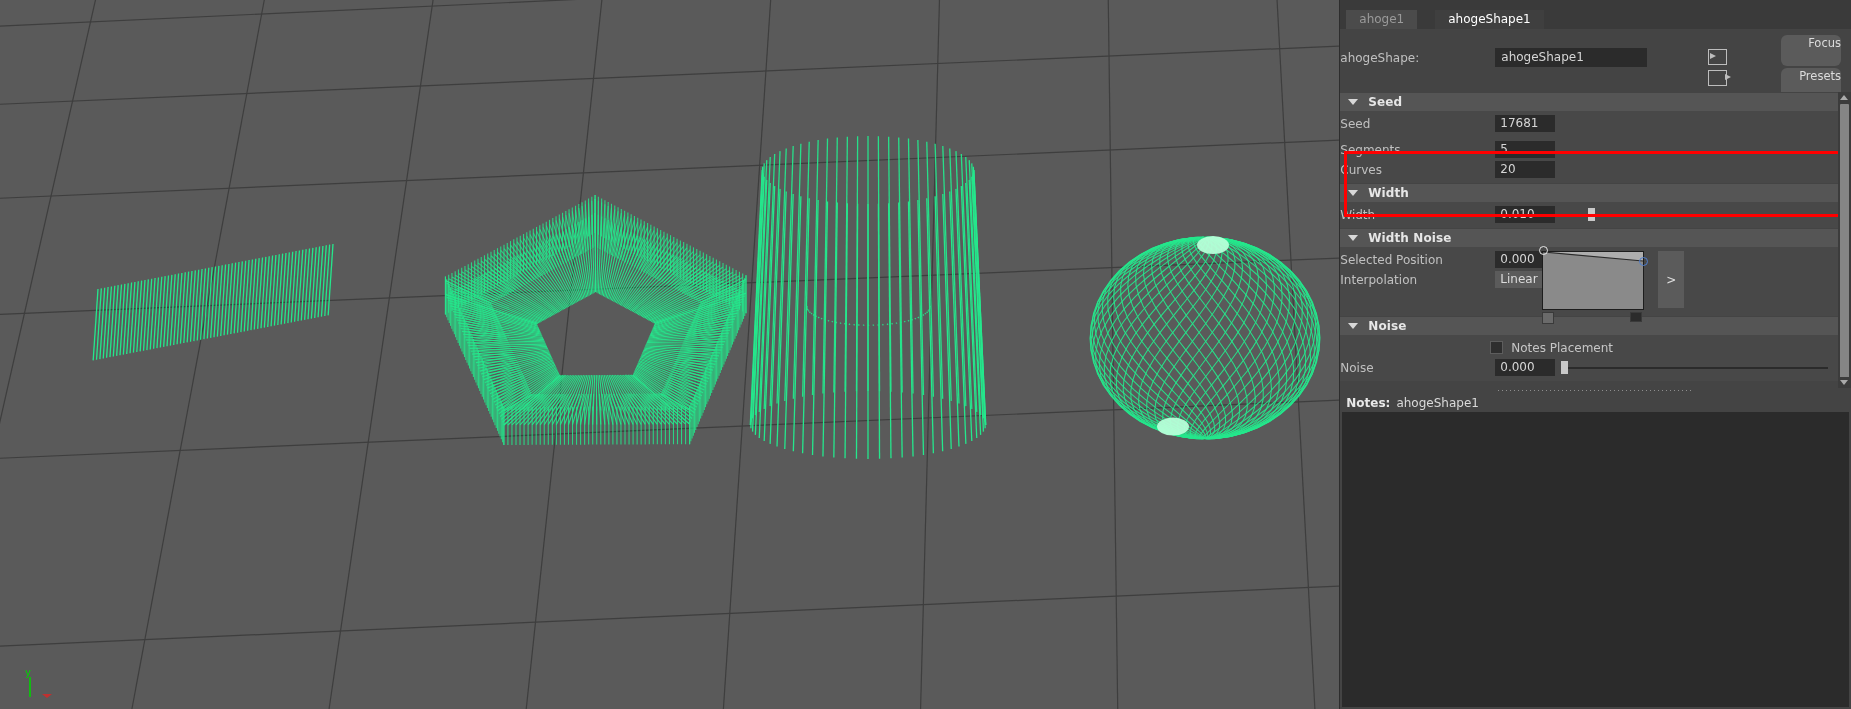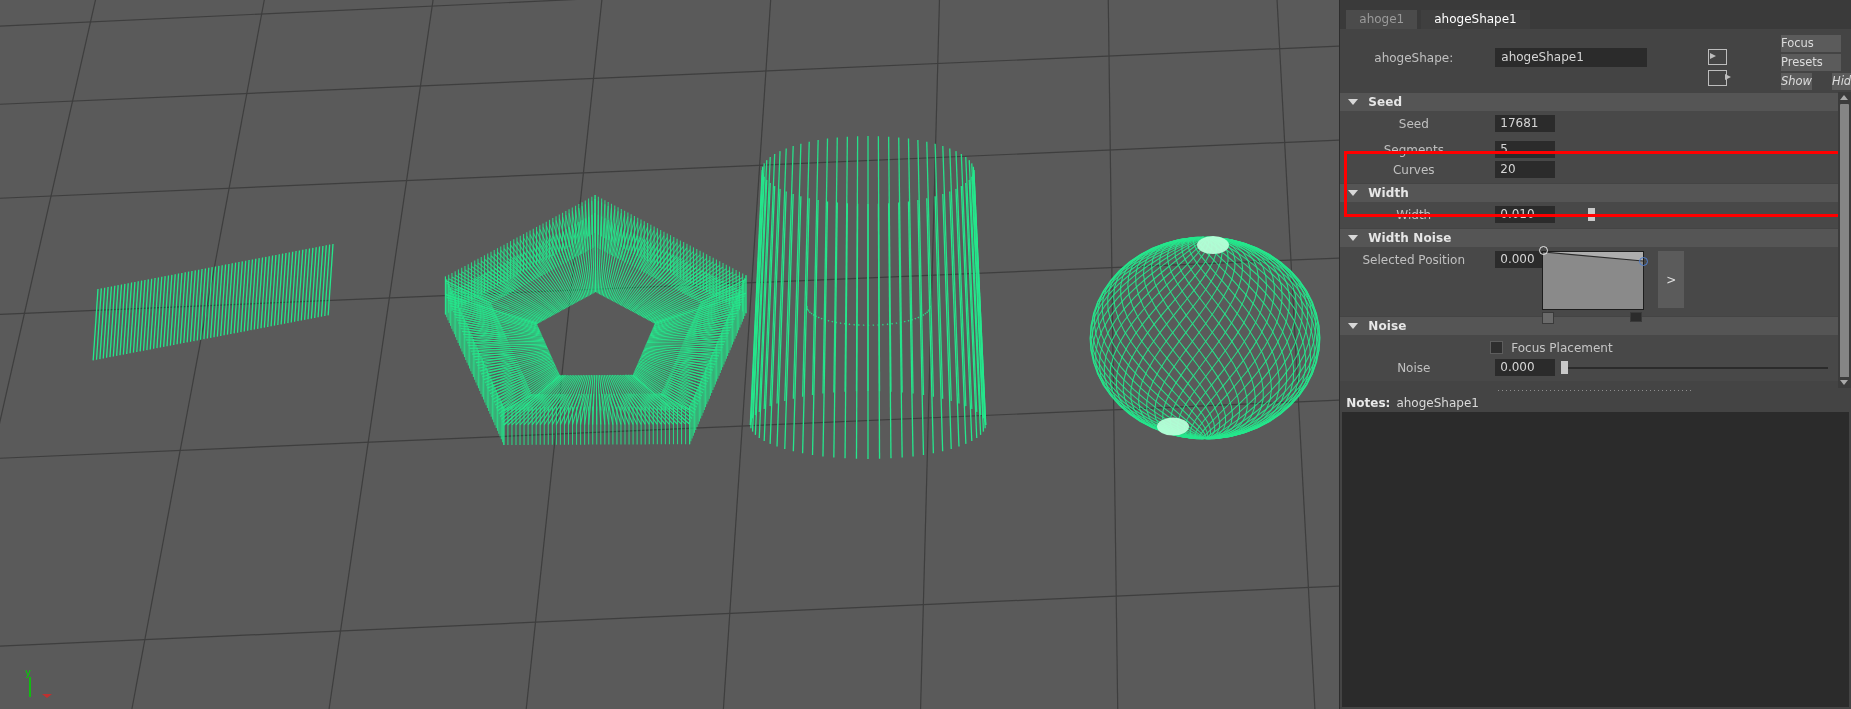--- a/index.html
+++ b/index.html
@@ -14,37 +14,37 @@
   .axis-gizmo{position:absolute;left:22px;bottom:6px;width:40px;height:36px;}
 
   
   .ae{position:relative;width:511px;height:709px;background:#444444;
       border-left:1px solid #2d2d2d;display:flex;flex-direction:column;}
 
   .ae-topbar{height:7px;background:#3a3a3a;}
 
   .tabs{height:22px;background:#3a3a3a;display:flex;align-items:flex-end;padding-left:6px;}
   .tab{height:19px;line-height:19px;padding:0 13px;font-size:12px;
-       background:#4b4b4b;color:#9a9a9a;margin-right:4px;}
+       background:#4b4b4b;color:#9a9a9a;margin-right:18px;}
   .tab.active{background:#3f3f3f;color:#ffffff;}
 
   .ae-head{height:63px;background:#444444;position:relative;}
   .shape-row{position:absolute;left:0;top:19px;width:360px;display:flex;align-items:center;}
   .shape-lbl{width:147px;text-align:right;padding-right:8px;color:#c0c0c0;font-size:12px;}
   .shape-field{width:152px;height:19px;line-height:19px;background:#2b2b2b;
                color:#d6d6d6;padding:0 6px;font-size:12px;box-sizing:border-box;}
   .head-icons{position:absolute;left:368px;top:20px;width:26px;}
   .hicon{width:17px;height:14px;border:1px solid #bdbdbd;position:relative;margin-bottom:5px;}
   .hicon .arr{position:absolute;top:3px;width:0;height:0;border-top:3px solid transparent;
               border-bottom:3px solid transparent;}
   .hicon.in .arr{left:1px;border-left:6px solid #bdbdbd;}
   .hicon.out .arr{right:-5px;border-left:6px solid #bdbdbd;}
   .hbtns{position:absolute;right:10px;top:6px;width:60px;}
-  .hbtn{height:17px;line-height:17px;text-align:left;background:#5b5b5b;color:#dcdcdc;
-        font-size:11.5px;margin-bottom:2px;}
+  .hbtn{height:31px;line-height:17px;text-align:right;background:#5b5b5b;color:#dcdcdc;
+        font-size:11.5px;margin-bottom:2px;border-radius:6px;}
   .hbtn-row{display:flex;gap:20px;font-style:italic;}
   .hbtn-row .hbtn{flex:1;margin-bottom:0;}
 
   
   .ae-body{position:relative;flex:1;display:flex;overflow:hidden;}
   .ae-scrollwrap{position:relative;flex:1;overflow:hidden;background:#444444;}
   .ae-scrollbar{width:13px;background:#3c3c3c;position:relative;}
   .sb-arrow{width:13px;height:11px;position:relative;background:#3c3c3c;}
   .sb-arrow i{position:absolute;left:2px;width:0;height:0;border-left:4.5px solid transparent;
               border-right:4.5px solid transparent;}
@@ -53,21 +53,21 @@
   .sb-thumb{position:absolute;left:2px;width:9px;background:#858585;top:12px;height:340px;border-radius:1px;}
 
   .sect{background:#555555;height:18px;display:flex;align-items:center;padding-left:8px;
         color:#e6e6e6;font-size:12px;font-weight:bold;margin-top:1px;}
   .sect .tri{width:0;height:0;border-left:5px solid transparent;border-right:5px solid transparent;
              border-top:6px solid #d8d8d8;margin-right:10px;}
   .sect .stxt{letter-spacing:.1px;}
 
   .rowpane{background:#484848;padding:3px 0 3px 0;}
   .row{height:19px;display:flex;align-items:center;margin-bottom:1px;}
-  .lbl{width:147px;text-align:center;padding-right:8px;color:#c0c0c0;font-size:12px;
+  .lbl{width:147px;text-align:left;padding-right:8px;color:#c0c0c0;font-size:12px;
        white-space:nowrap;overflow:hidden;}
   .fld{width:60px;height:17px;line-height:17px;background:#2b2b2b;color:#d6d6d6;
        padding:0 5px;font-size:12px;box-sizing:border-box;}
   .fld.wide{width:62px;}
   .slider{flex:1;height:17px;position:relative;margin-left:6px;margin-right:10px;}
   .slider .track{position:absolute;top:8px;left:0;right:0;height:2px;background:#2b2b2b;}
   .slider .knob{position:absolute;top:2px;width:7px;height:13px;background:#c9c9c9;}
 
   .cbrow{height:19px;display:flex;align-items:center;margin-bottom:1px;}
   .cbrow .sp{width:147px;}
@@ -1169,20 +1169,27 @@
 
         <div class="sect">
           <i class="tri"></i>
           <span class="stxt">Width Noise</span>
         </div>
         <div class="rowpane" style="position:relative;height:63px;">
           <div class="row">
             <div class="lbl">Selected Position</div>
             <div class="fld wide">0.000</div>
           </div>
+          <div class="row">
+            <div class="lbl">Interpolation</div>
+            <div class="sel">Linear</div>
+            <div class="selbtn">
+                <i></i>
+              </div>
+          </div>
 
           <div class="rampblock" style="left:202px;top:4px;">
             <div class="rampbox">
               <div class="rampgrad" style="background:linear-gradient(to right,#8a8a8a,#8a8a8a);"></div>
               <svg style="position:absolute;inset:0" width="100" height="57">
                 <polygon points="0,0 100,9 100,0" fill="#b9b9b9" opacity=".75"></polygon>
                 <line x1="0" y1="0" x2="100" y2="9" stroke="#2a2a2a" stroke-width="1.2"></line>
               </svg>
               <div class="rmk" style="left:-4px;top:-6px;"></div>
               <div class="rmk b" style="left:96px;top:5px;"></div>
@@ -1196,21 +1203,21 @@
         </div>
 
         <div class="sect">
           <i class="tri"></i>
           <span class="stxt">Noise</span>
         </div>
         <div class="rowpane">
           <div class="cbrow">
             <div class="sp"></div>
             <div class="cb"></div>
-            <div class="cbtxt">Focus Placement</div>
+            <div class="cbtxt">Notes Placement</div>
           </div>
           <div class="row">
             <div class="lbl">Noise</div>
             <div class="fld">0.000</div>
             <div class="slider">
               <div class="track"></div>
               <div class="knob" style="left:0%"></div>
             </div>
           </div>
 

